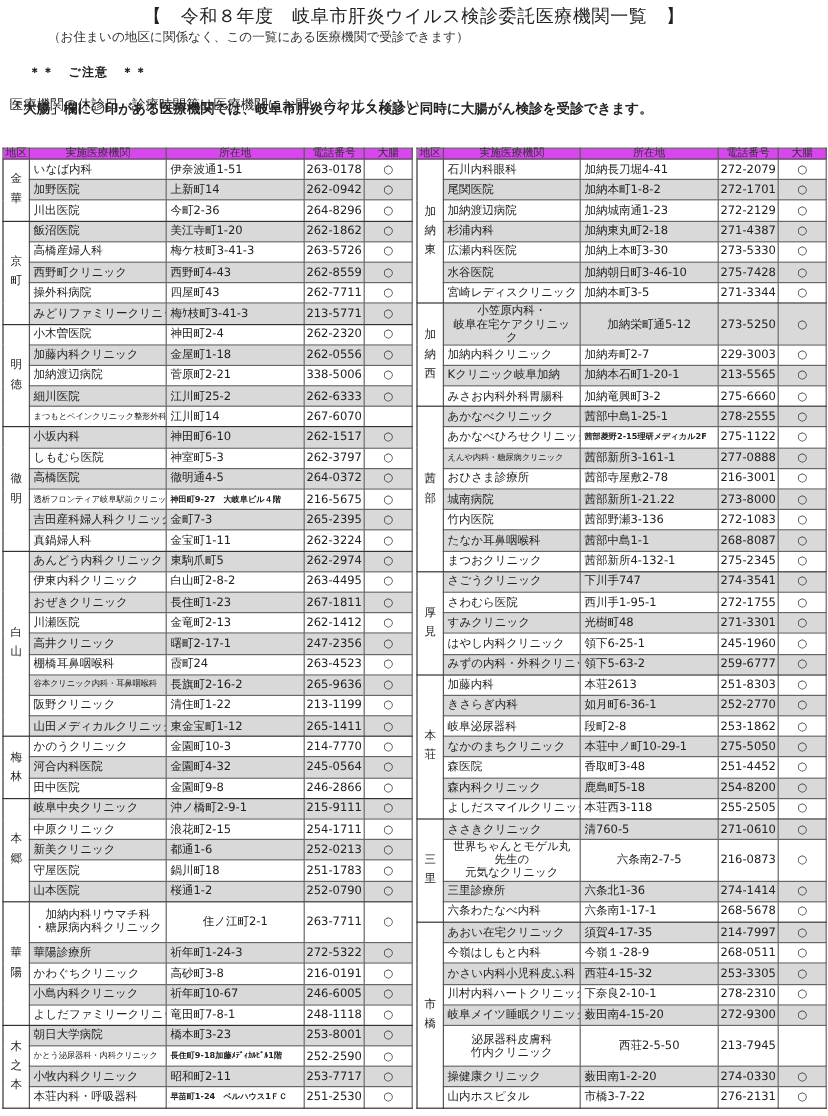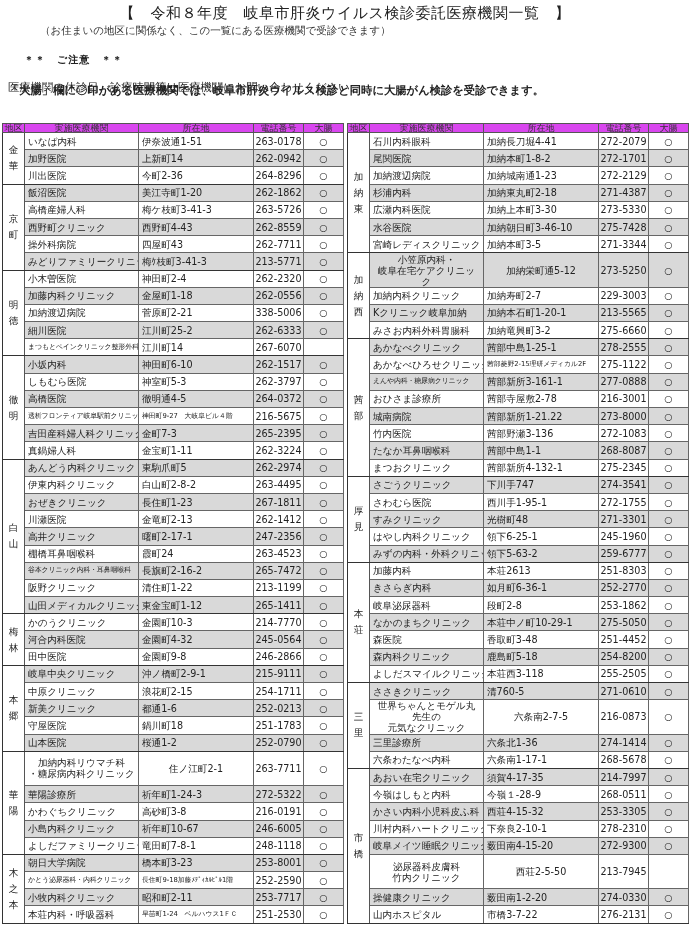--- a/index.html
+++ b/index.html
@@ -13,21 +13,21 @@
   table.left{left:2px;width:341px;}
   table.right{left:347px;width:341px;}
   th{font-weight:normal;font-size:9px;height:8px;line-height:8px;padding:0;border:1px solid #555;background:#d946ef;color:#333;}
   td{border:1px solid #666;padding:0 3px;height:16.2px;line-height:11px;white-space:nowrap;overflow:hidden;}
   td.dbl{height:33.4px;white-space:normal;text-align:center;}
   td.area{text-align:center;vertical-align:middle;background:#fff;font-size:9.6px;line-height:16px;padding:0;border-left:1.5px solid #333;border-right:1px solid #555;}
   td.phone{text-align:center;padding:0;}
   td.mark{text-align:center;padding:0;}
   tr.g td:not(.area){background:#d9d9d9;}
   td.small{font-size:7px;letter-spacing:-0.2px;}
-  td.tiny{font-size:6.8px;}
+  td.tiny{font-size:6.8px;font-weight:bold;}
   tr.grpend td{border-bottom:1.5px solid #333;}
 </style>
 </head>
 <body>
 
 <div class="title">【　令和８年度　岐阜市肝炎ウイルス検診委託医療機関一覧　】</div>
 <div class="subtitle">（お住まいの地区に関係なく、この一覧にある医療機関で受診できます）</div>
 <div class="notice-head">＊＊　ご注意　＊＊</div>
 <div class="notice-line n1">医療機関の休診日、診療時間等は医療機関にお問い合わせください。</div>
 <div class="notice-line n2">「大腸」欄に〇印がある医療機関では、岐阜市肝炎ウイルス検診と同時に大腸がん検診を受診できます。</div>
@@ -201,21 +201,21 @@
       </tr>
       <tr>
         <td>棚橋耳鼻咽喉科</td>
         <td>霞町24</td>
         <td class="phone">263-4523</td>
         <td class="mark">○</td>
       </tr>
       <tr class="g">
         <td class="small">谷本クリニック内科・耳鼻咽喉科</td>
         <td>長旗町2-16-2</td>
-        <td class="phone">265-7472</td>
+        <td class="phone">265-9636</td>
         <td class="mark">○</td>
       </tr>
       <tr>
         <td>阪野クリニック</td>
         <td>清住町1-22</td>
         <td class="phone">213-1199</td>
         <td class="mark">○</td>
       </tr>
       <tr class="g grpend">
         <td>山田メディカルクリニック</td>

